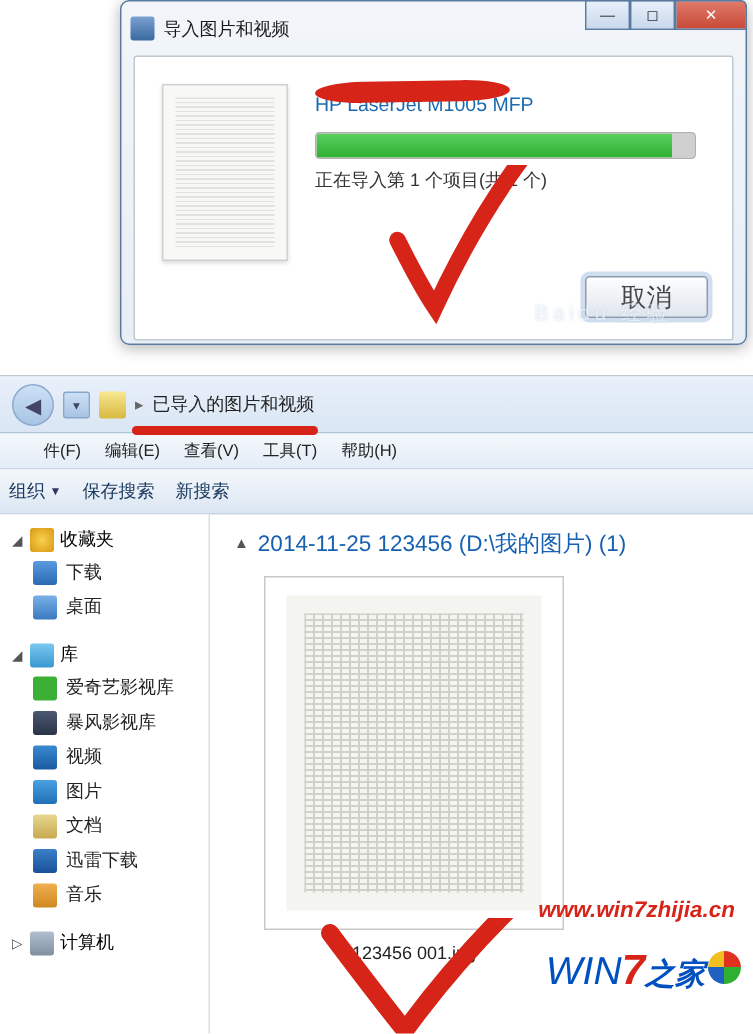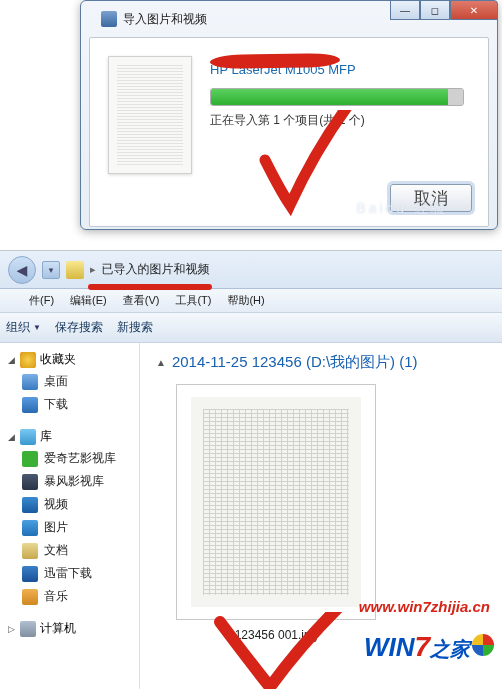--- a/index.html
+++ b/index.html
@@ -1,20 +1,20 @@
 <!DOCTYPE html>
 <html><head>
   <meta charset="utf-8">
   <style>
     * { margin: 0; padding: 0; box-sizing: border-box; font-family: "Microsoft YaHei", Tahoma, sans-serif; }
     body { width: 502px; height: 689px; background: #fff; position: relative; overflow: hidden; }
 
     
     .dialog { position: absolute; top: 0; left: 80px; width: 418px; height: 230px; background: linear-gradient(#f2f6fb, #e8eef6); border: 1px solid #5a7aa0; border-radius: 6px; box-shadow: 0 2px 10px rgba(0,0,0,0.3); }
-    .dialog-titlebar { height: 36px; display: flex; align-items: center; padding: 0 20px; position: relative; }
+    .dialog-titlebar { height: 36px; display: flex; align-items: center; padding: 0 6px; position: relative; }
     .dialog-icon { width: 16px; height: 16px; background: linear-gradient(#7aa0d0, #3a6aa0); border-radius: 2px; margin-right: 6px; }
     .dialog-title { font-size: 12px; color: #1a1a1a; flex: 1; }
     .window-controls { position: absolute; top: -1px; right: -1px; display: flex; }
     .wbtn { width: 30px; height: 20px; border: 1px solid #5a7aa0; background: linear-gradient(#e8f0fa, #c8d8ec); display: flex; align-items: center; justify-content: center; font-size: 10px; color: #333; }
     .wbtn.close { width: 48px; background: linear-gradient(#e07a6a, #c84a38); color: #fff; border-top-right-radius: 4px; }
     .wbtn.min { border-top-left-radius: 0; }
     .dialog-body { background: #fff; margin: 0 8px 8px 8px; height: 190px; border: 1px solid #c0c8d0; border-radius: 2px; padding: 18px; position: relative; }
     .thumb { position: absolute; left: 18px; top: 18px; width: 84px; height: 118px; background: #f8f8f6; border: 1px solid #d0d0d0; box-shadow: 0 1px 3px rgba(0,0,0,0.15); }
     .thumb-lines { position: absolute; inset: 8px; background: repeating-linear-gradient(to bottom, #ccc 0, #ccc 1px, transparent 1px, transparent 3px); opacity: 0.5; }
     .device-label { position: absolute; left: 120px; top: 24px; font-size: 13px; color: #1a6ab0; }
@@ -71,21 +71,21 @@
     .content-title { font-size: 15px; color: #1860b0; margin-bottom: 12px; display: flex; align-items: center; gap: 6px; }
     .ctri { font-size: 10px; color: #555; }
     .file-thumb { width: 200px; margin-left: 20px; }
     .file-frame { width: 200px; height: 236px; border: 1px solid #c8c8c8; background: #fff; padding: 10px; display: flex; align-items: center; justify-content: center; }
     .doc-img { width: 170px; height: 210px; background: #f4f4f0; position: relative; }
     .doc-lines { position: absolute; inset: 12px; background: repeating-linear-gradient(to bottom, #b0b0a8 0, #b0b0a8 1px, transparent 1px, transparent 4px), repeating-linear-gradient(to right, #b0b0a8 0, #b0b0a8 1px, transparent 1px, transparent 6px); opacity: 0.5; }
     .file-name { text-align: center; font-size: 12px; margin-top: 8px; color: #222; }
 
     .watermark-url { position: absolute; right: 12px; bottom: 74px; font-size: 15px; color: #d62418; font-weight: bold; font-style: italic; z-index: 6; text-align: right; }
     .watermark-logo { position: absolute; right: 8px; bottom: 26px; z-index: 6; display: flex; align-items: baseline; }
-    .wl-win { font-size: 26px; font-weight: 700; font-style: italic; color: #0050c0; font-family: Arial Black, sans-serif; }
+    .wl-win { font-size: 26px; font-weight: 400; font-style: italic; color: #0050c0; font-family: Arial Black, sans-serif; }
     .wl-7 { font-size: 28px; font-weight: 900; color: #d62418; font-style: italic; }
     .wl-rest { font-size: 20px; font-weight: 900; color: #0050c0; font-style: italic; }
     .wl-flag { width: 22px; height: 22px; background: conic-gradient(#e03020 0 90deg, #30b030 90deg 180deg, #2060c0 180deg 270deg, #f0c020 270deg 360deg); border-radius: 50%; margin-left: 2px; }
 
     .red-check2 { position: absolute; left: 200px; top: 612px; width: 170px; height: 80px; z-index: 5; pointer-events: none; overflow: hidden; }
   </style>
 </head>
 <body>
 
 <div class="dialog">
@@ -144,26 +144,26 @@
   </div>
   <div class="exp-body">
     <div class="sidebar">
       <div class="side-group">
         <div class="side-head">
             <span class="tri">◢</span>
             <span class="ico star"></span>
             <span>收藏夹</span>
           </div>
         <div class="side-item">
+            <span class="ico dl"></span>
+            <span>下载</span>
+          </div>
+        <div class="side-item">
             <span class="ico desk"></span>
             <span>桌面</span>
-          </div>
-        <div class="side-item">
-            <span class="ico dl"></span>
-            <span>下载</span>
           </div>
       </div>
       <div class="side-group">
         <div class="side-head">
             <span class="tri">◢</span>
             <span class="ico lib"></span>
             <span>库</span>
           </div>
         <div class="side-item">
             <span class="ico iqiyi"></span>

